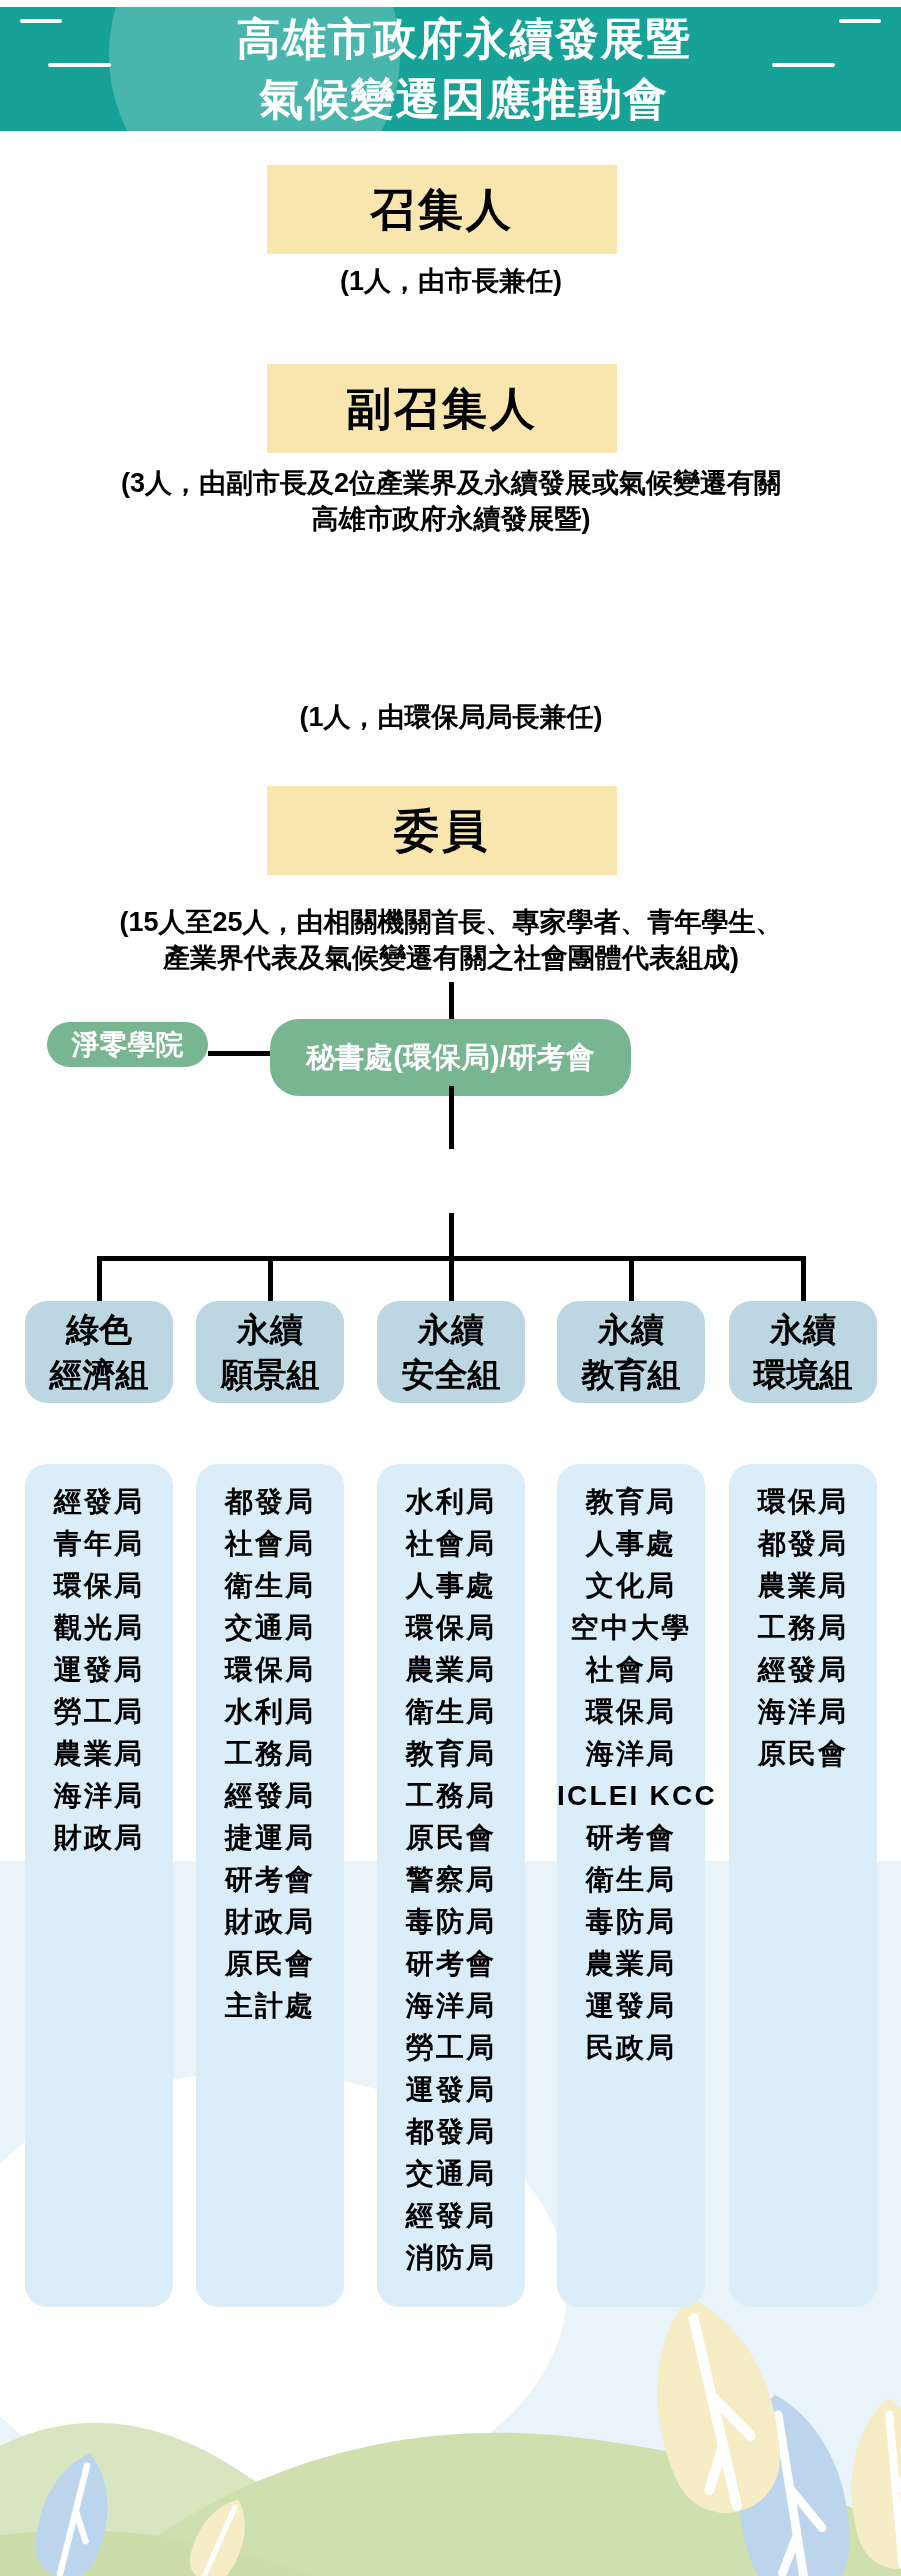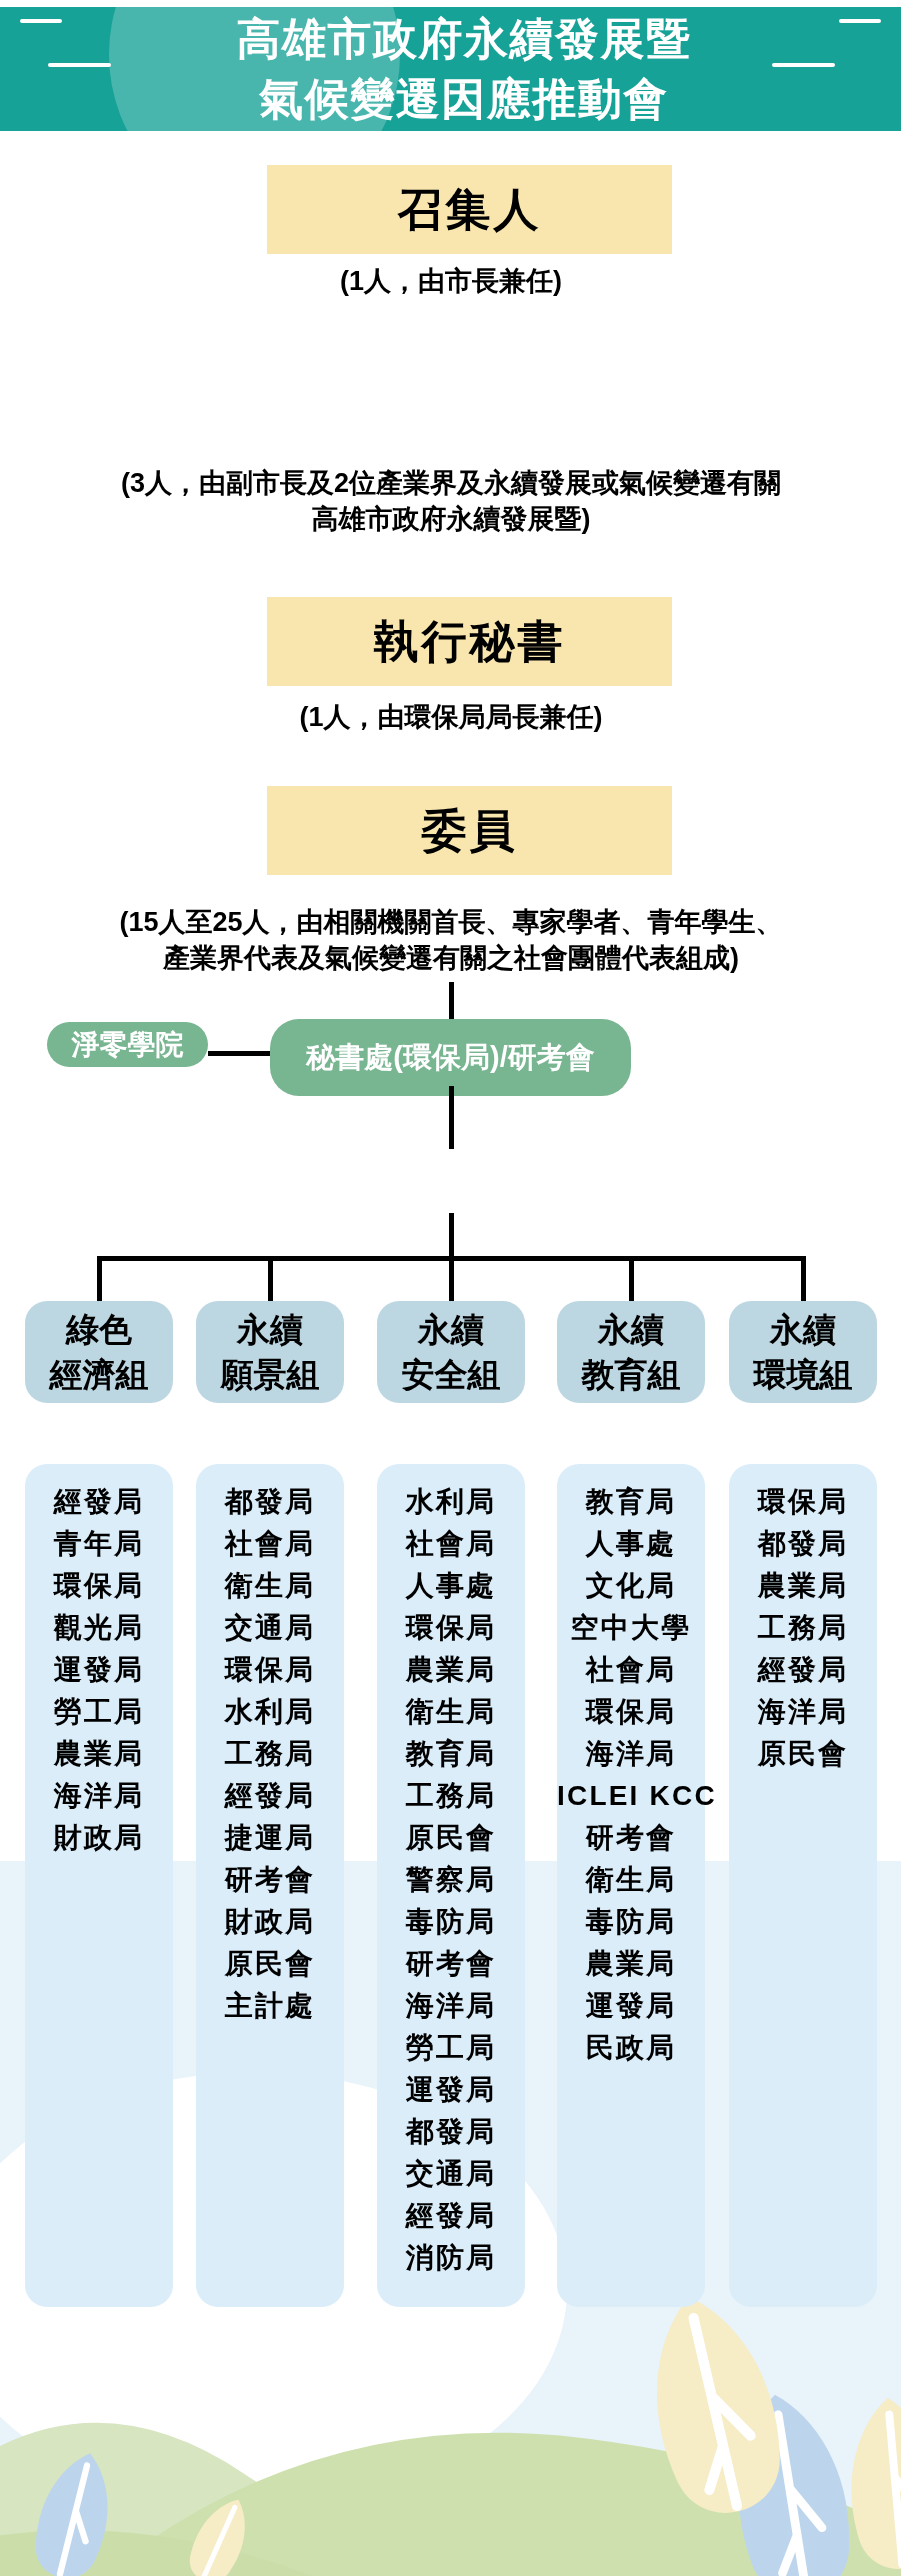--- a/index.html
+++ b/index.html
@@ -10,21 +10,21 @@
   
   .banner{left:0;top:7.3px;width:902px;height:124px;background:var(--teal);overflow:hidden;}
   .deco-circle{left:109px;top:-109px;width:291px;height:313px;border-radius:50%;
                background:rgba(255,255,255,.22);}
   .banner-title{left:0;top:0;width:902px;height:124px;display:flex;align-items:center;justify-content:center;
                 text-align:center;color:#fff;font-size:44px;line-height:60px;font-weight:700;
                 letter-spacing:1.5px;white-space:pre-line;margin-left:13px;}
   .dash{height:4.4px;background:#fff;border-radius:2.2px;}
 
   
-  .ybox{left:267px;width:405px;height:89px;background:var(--yellow);
+  .ybox{left:267px;width:350px;height:89px;background:var(--yellow);
         display:flex;align-items:center;justify-content:center;
         font-size:45px;font-weight:700;letter-spacing:2.9px;}
   .note{left:51px;width:800px;text-align:center;font-size:27px;line-height:36px;
         font-weight:700;white-space:pre-line;}
 
   
   .vline{left:449px;width:5.1px;background:var(--line-black);}
   .hline{height:5.1px;background:var(--line-black);}
 
   
@@ -94,26 +94,26 @@
   <div class="abs dash" style="left:20.4px;top:19px;width:42px;"></div>
   <div class="abs dash" style="left:48px;top:63px;width:63px;"></div>
   <div class="abs dash" style="left:839px;top:19px;width:42px;"></div>
   <div class="abs dash" style="left:772px;top:63px;width:63px;"></div>
 
   <div class="abs ybox" style="top:165px;">
     <span>召集人</span>
   </div>
   <div class="abs note" style="top:263px;">(1人，由市長兼任)</div>
 
+  <div class="abs ybox" style="top:364px;">
+    <span>副召集人</span>
+  </div>
   <div class="abs note" style="top:465px;">(3人，由副市長及2位產業界及永續發展或氣候變遷有關
 高雄市政府永續發展暨)</div>
 
-  <div class="abs ybox" style="top:597px;">
-    <span>執行秘書</span>
-  </div>
   <div class="abs note" style="top:699px;">(1人，由環保局局長兼任)</div>
 
   <div class="abs ybox" style="top:786px;">
     <span>委員</span>
   </div>
   <div class="abs note" style="top:904px;">(15人至25人，由相關機關首長、專家學者、青年學生、
 產業界代表及氣候變遷有關之社會團體代表組成)</div>
 
   <div class="abs vline" style="top:982px;height:42px;"></div>
 

